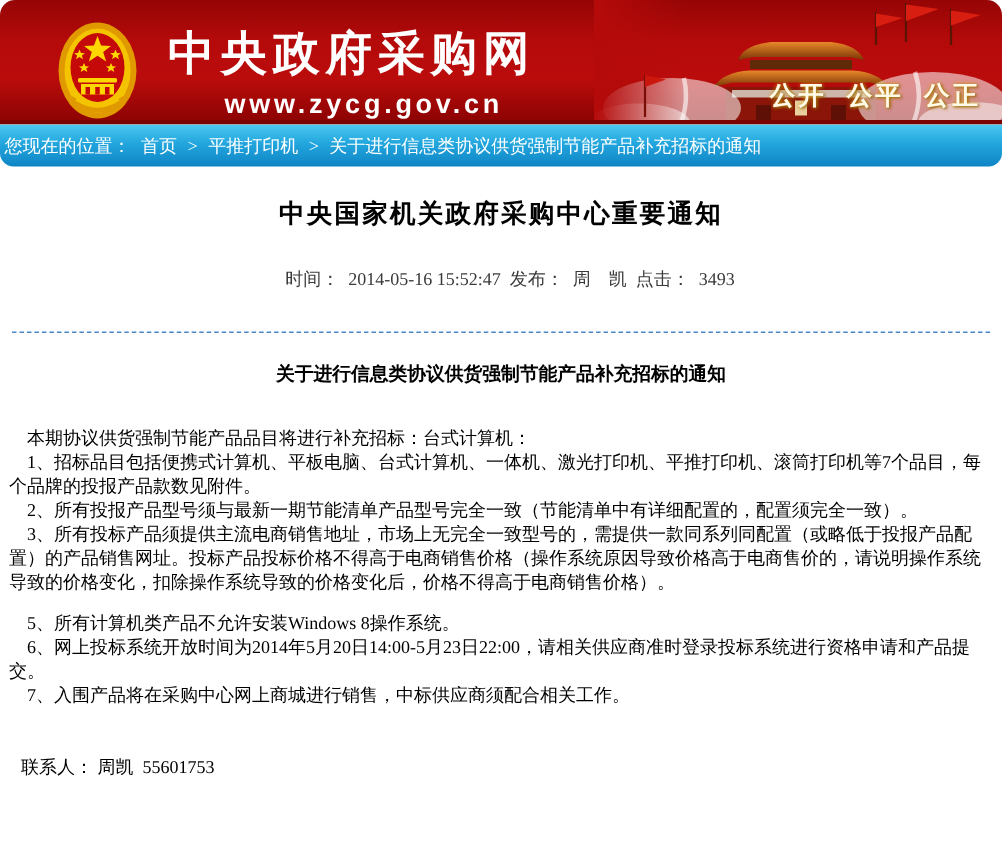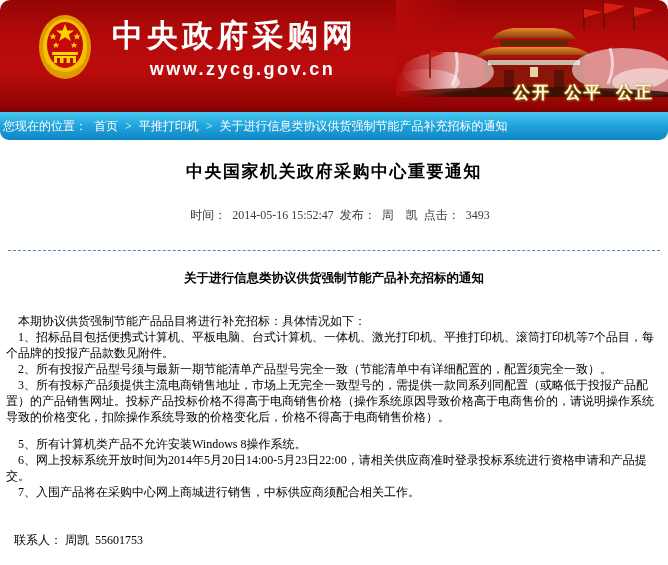--- a/index.html
+++ b/index.html
@@ -2,21 +2,21 @@
 <html><head>
 <meta charset="utf-8">
 <style>
   html,body{margin:0;padding:0;background:#fff;}
   .page{
     width:668px;height:565px;overflow:hidden;position:relative;
     font-family:"Liberation Serif","DejaVu Serif",serif;background:#fff;
   }
   
   .header{
-    position:relative;height:112px;
+    position:relative;height:83px;
     background:linear-gradient(180deg,#960505 0%,#b50a0a 35%,#bb0c0c 65%,#8e0303 100%);
     border-radius:10px 10px 0 0;
     border-bottom:3px solid #7a0202;
     box-sizing:border-box;
     overflow:hidden;
   }
   .emblem{position:absolute;left:38px;top:14px;width:54px;height:66px;}
   .logo-text{position:absolute;left:112px;top:18px;color:#fff;
     font-family:"Liberation Sans","DejaVu Sans",sans-serif;}
   .site-name{font-size:31px;font-weight:bold;letter-spacing:4px;line-height:36px;}
@@ -155,21 +155,21 @@
 
     <div class="meta">
       <span>时间：</span><span>2014-05-16 15:52:47</span><span>发布：</span><span>周　凯</span><span>点击：</span><span>3493</span>
     </div>
 
     <hr class="divider">
 
     <h2 class="subtitle">关于进行信息类协议供货强制节能产品补充招标的通知</h2>
 
     <div class="body-block-a">
-      <p class="para">本期协议供货强制节能产品品目将进行补充招标：具体情况如下：</p>
+      <p class="para">本期协议供货强制节能产品品目将进行补充招标：台式计算机：</p>
       <p class="para">1、招标品目包括便携式计算机、平板电脑、台式计算机、一体机、激光打印机、平推打印机、滚筒打印机等7个品目，每个品牌的投报产品款数见附件。</p>
       <p class="para">2、所有投报产品型号须与最新一期节能清单产品型号完全一致（节能清单中有详细配置的，配置须完全一致）。</p>
       <p class="para">3、所有投标产品须提供主流电商销售地址，市场上无完全一致型号的，需提供一款同系列同配置（或略低于投报产品配置）的产品销售网址。投标产品投标价格不得高于电商销售价格（操作系统原因导致价格高于电商售价的，请说明操作系统导致的价格变化，扣除操作系统导致的价格变化后，价格不得高于电商销售价格）。</p>
     </div>
 
     <div class="body-block-b">
       <p class="para">5、所有计算机类产品不允许安装Windows 8操作系统。</p>
       <p class="para">6、网上投标系统开放时间为2014年5月20日14:00-5月23日22:00，请相关供应商准时登录投标系统进行资格申请和产品提交。</p>
       <p class="para">7、入围产品将在采购中心网上商城进行销售，中标供应商须配合相关工作。</p>
     </div>

